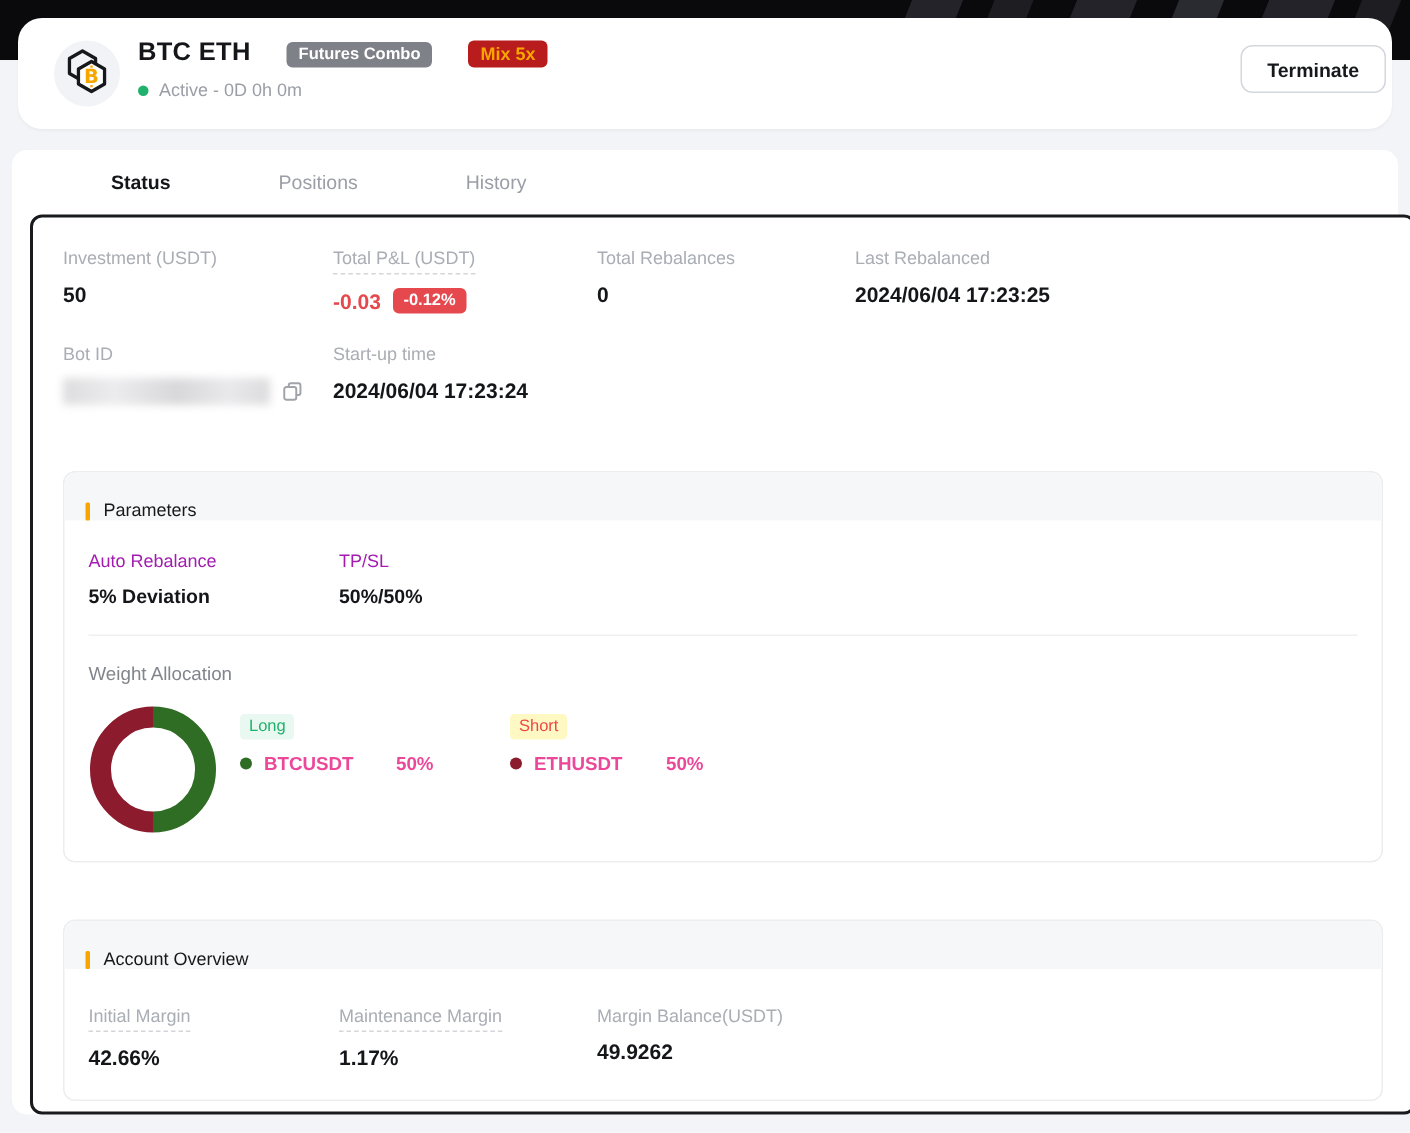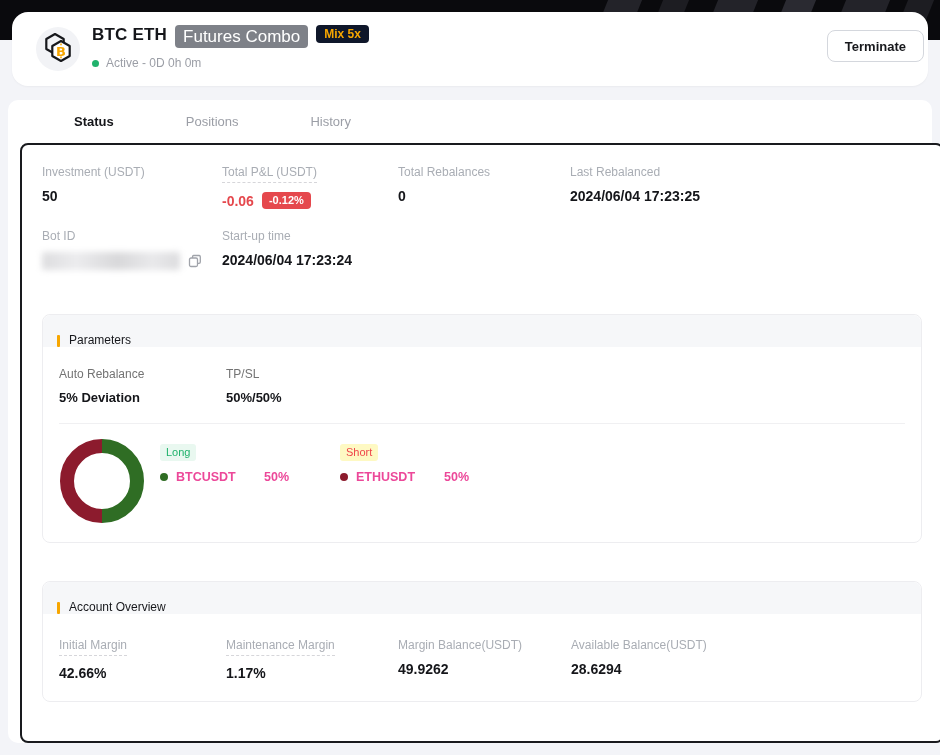--- a/index.html
+++ b/index.html
@@ -22,28 +22,28 @@
   
   .header-card{
     position:absolute;left:12px;top:12px;width:916px;height:74px;background:#ffffff;
     border-radius:16px;box-shadow:0 1px 2px rgba(0,0,0,.04);
   }
   .avatar{
     position:absolute;left:24px;top:15px;width:44px;height:44px;border-radius:50%;
     background:#f2f3f6;display:flex;align-items:center;justify-content:center;
   }
   .head-text{position:absolute;left:80px;top:13px;}
-  .title-row{display:flex;align-items:flex-start;gap:8px;}
+  .title-row{display:flex;align-items:flex-end;gap:24px;}
   .bot-title{font-size:17px;font-weight:700;color:#15161a;letter-spacing:.2px;}
   .type-badge{
-    background:#7e8188;color:#ffffff;font-size:17px;font-weight:400;
+    background:#7e8188;color:#ffffff;font-size:11px;font-weight:700;
     padding:3px 8px;border-radius:4px;line-height:1;
   }
   .lev-badge{
-    background:#0f172a;color:#f7a600;font-size:12px;font-weight:700;
+    background:#b91c1c;color:#f7a600;font-size:12px;font-weight:700;
     padding:3px 8px;border-radius:4px;line-height:1;
   }
   .status-row{display:flex;align-items:center;gap:7px;margin-top:8px;}
   .status-dot{width:7px;height:7px;border-radius:50%;background:#20b26c;}
   .status-text{font-size:12px;color:#9b9ea6;}
   .terminate-btn{
     position:absolute;right:4px;top:18px;height:32px;padding:0 17px;
     background:#ffffff;border:1px solid #d4d7dd;border-radius:8px;
     font-size:13px;font-weight:700;color:#17181c;cursor:pointer;
     font-family:inherit;
@@ -84,21 +84,21 @@
   .section-card{margin:44px 20px 0;border:1px solid #ededf0;border-radius:8px;background:#fff;}
   .section-card.account{margin-top:38px;}
   .section-head{
     background:#f6f7f9;border-radius:8px 8px 0 0;padding:0 14px;height:32px;
     display:flex;align-items:flex-end;gap:9px;
   }
   .orange-bar{width:3px;height:12px;background:#f7a600;border-radius:1px;}
   .section-title{font-size:12px;color:#17181c;}
 
   .params-grid{display:grid;grid-template-columns:167px 1fr;padding:20px 16px 0;}
-  .p-label{font-size:12px;color:#737373;}
+  .p-label{font-size:12px;color:#a21caf;}
   .p-value{font-size:13px;font-weight:700;color:#15161a;margin-top:9px;}
   .divider{border-top:1px solid #f0f0f2;margin:18px 16px 0;}
   .wa-title{margin:18px 16px 0;font-size:12.5px;color:#81858c;}
   .wa-row{display:flex;align-items:flex-start;margin:14px 16px 18px;}
   .donut-wrap{width:86px;height:86px;flex:0 0 86px;}
   .legend{display:flex;margin-left:15px;margin-top:4px;}
   .legend-col{width:180px;}
   .side-badge{display:inline-block;font-size:11px;padding:3px 6px;border-radius:3px;line-height:1;margin-bottom:9px;}
   .side-badge.long{background:#e9f8f0;color:#20b26c;}
   .side-badge.short{background:#fef9c3;color:#ef454a;}
@@ -157,21 +157,21 @@
   <div class="bordered">
 
     <div class="stats-grid">
       <div>
         <span class="f-label">Investment (USDT)</span>
         <div class="f-value">50</div>
       </div>
       <div>
         <span class="f-label"><span class="dashed">Total P&amp;L (USDT)</span></span>
         <div class="f-value">
-          <span class="neg">-0.06</span>
+          <span class="neg">-0.03</span>
           <span class="pnl-badge">-0.12%</span>
         </div>
       </div>
       <div>
         <span class="f-label">Total Rebalances</span>
         <div class="f-value">0</div>
       </div>
       <div>
         <span class="f-label">Last Rebalanced</span>
         <div class="f-value">2024/06/04 17:23:25</div>
@@ -206,20 +206,21 @@
         <div>
           <div class="p-label">Auto Rebalance</div>
           <div class="p-value">5% Deviation</div>
         </div>
         <div>
           <div class="p-label">TP/SL</div>
           <div class="p-value">50%/50%</div>
         </div>
       </div>
       <div class="divider"></div>
+      <div class="wa-title">Weight Allocation</div>
       <div class="wa-row">
         <div class="donut-wrap">
           <svg width="86" height="86" viewBox="0 0 86 86">
             <path d="M 43 8 A 35 35 0 0 1 43 78" fill="none" stroke="#2f6d24" stroke-width="14"></path>
             <path d="M 43 78 A 35 35 0 0 1 43 8" fill="none" stroke="#8c1b2d" stroke-width="14"></path>
           </svg>
         </div>
         <div class="legend">
           <div class="legend-col">
             <span class="side-badge long">Long</span>
@@ -252,21 +253,17 @@
           <div class="f-value">42.66%</div>
         </div>
         <div>
           <span class="f-label"><span class="dashed">Maintenance Margin</span></span>
           <div class="f-value">1.17%</div>
         </div>
         <div>
           <span class="f-label">Margin Balance(USDT)</span>
           <div class="f-value">49.9262</div>
         </div>
-        <div>
-          <span class="f-label">Available Balance(USDT)</span>
-          <div class="f-value">28.6294</div>
-        </div>
       </div>
     </div>
 
   </div>
 </div>
 
 </body></html>

